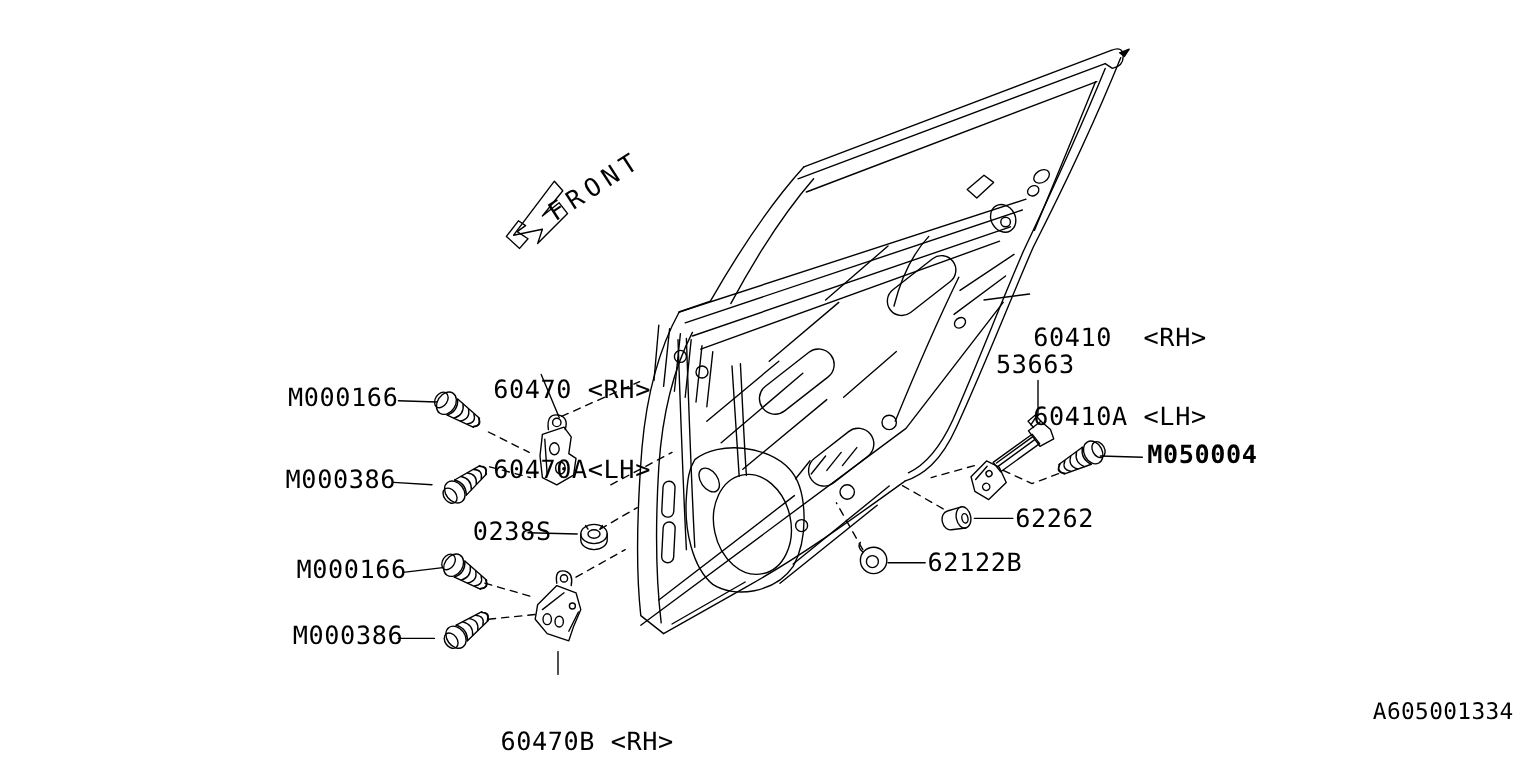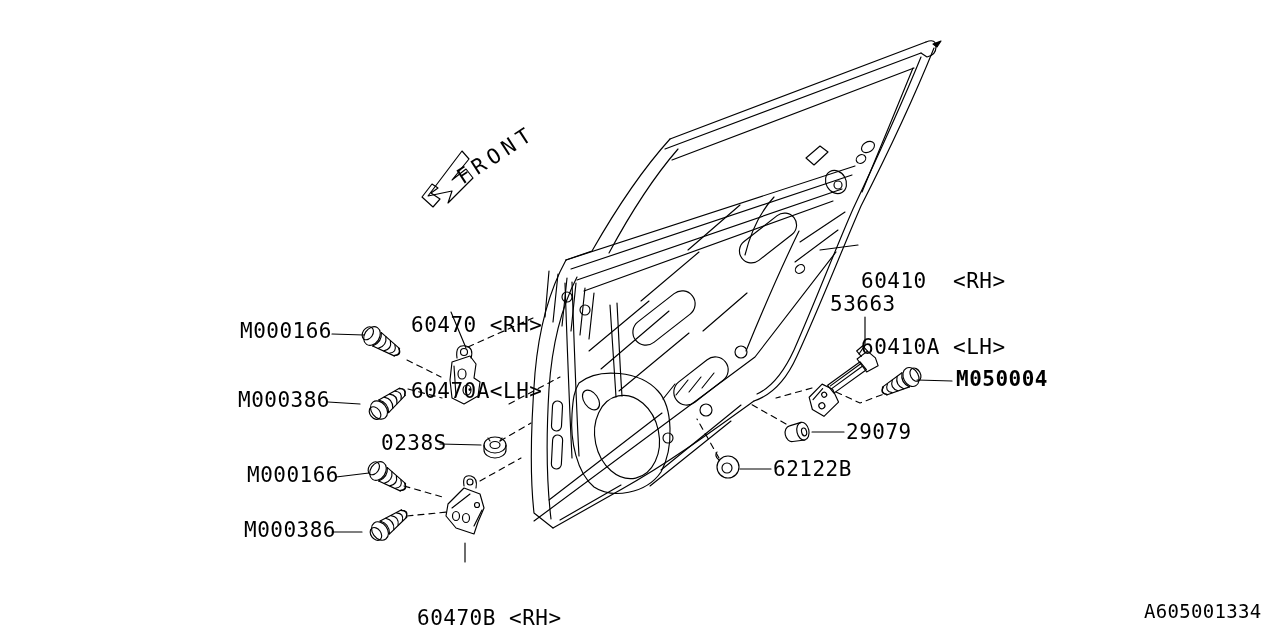--- a/index.html
+++ b/index.html
@@ -213,39 +213,39 @@
 
   <div class="lbl" style="left:411px;top:270px;">
     <div>60470 &lt;RH&gt;</div>
     <div>60470A&lt;LH&gt;</div>
   </div>
 
   <div class="lbl" style="left:240px;top:320px;">M000166</div>
 
   <div class="lbl" style="left:238px;top:389px;">M000386</div>
 
-  <div class="lbl" style="left:381px;top:432px;">0238S</div>
+  <div class="lbl" style="left:394px;top:432px;">0238S</div>
 
   <div class="lbl" style="left:247px;top:464px;">M000166</div>
 
   <div class="lbl" style="left:244px;top:519px;">M000386</div>
 
   <div class="lbl" style="left:417px;top:563px;">
     <div>60470B &lt;RH&gt;</div>
     
   </div>
 
   <div class="lbl" style="left:861px;top:226px;">
     <div>60410  &lt;RH&gt;</div>
     <div>60410A &lt;LH&gt;</div>
   </div>
 
   <div class="lbl" style="left:830px;top:293px;">53663</div>
 
   <div class="lbl" style="left:956px;top:368px;font-weight:bold;">M050004</div>
 
-  <div class="lbl" style="left:846px;top:421px;">29079</div>
+  <div class="lbl" style="left:846px;top:421px;">62262</div>
 
   <div class="lbl" style="left:773px;top:458px;">62122B</div>
 
-  <div class="lbl lbl--doc" style="left:1144px;top:600px;">A605001334</div>
+  <div class="lbl lbl--doc" style="left:1144px;top:582px;">A605001334</div>
 
 </div>
 
 </body></html>

